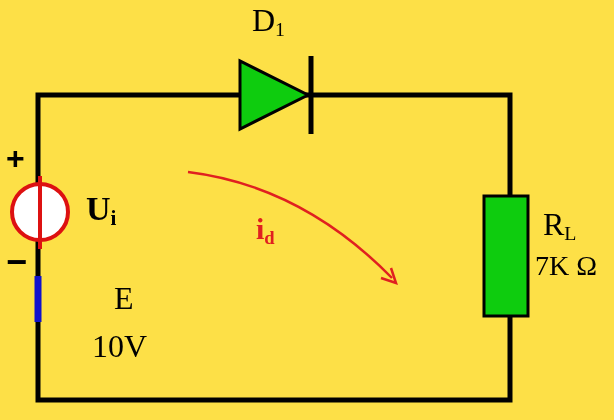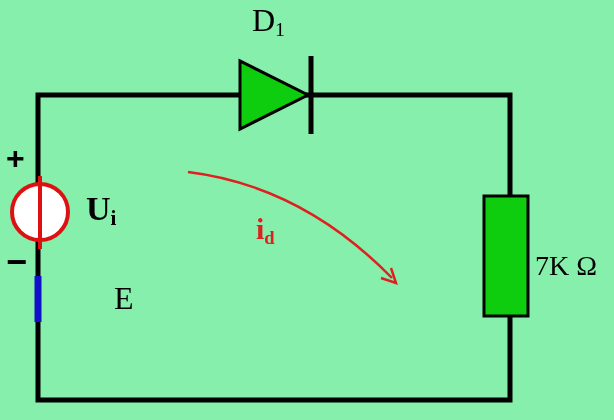--- a/index.html
+++ b/index.html
@@ -5,21 +5,21 @@
   html, body {
     margin: 0;
     padding: 0;
     background: #ffffff;
     font-family: "Liberation Serif", serif;
   }
   .stage {
     position: relative;
     width: 614px;
     height: 420px;
-    background: #86efac;
+    background: #fde047;
     overflow: hidden;
   }
   .stage svg {
     position: absolute;
     left: 0;
     top: 0;
   }
   .lbl {
     position: absolute;
     color: #000000;
@@ -67,19 +67,21 @@
   <div class="lbl lbl-d1"><span>D</span><sub>1</sub></div>
 
   <div class="lbl lbl-plus">+</div>
 
   <div class="lbl lbl-minus">−</div>
 
   <div class="lbl lbl-ui"><span>U</span><sub>i</sub></div>
 
   <div class="lbl lbl-e">E</div>
 
+  <div class="lbl lbl-10v">10V</div>
 
   <div class="lbl lbl-id"><span>i</span><sub>d</sub></div>
 
+  <div class="lbl lbl-rl"><span>R</span><sub>L</sub></div>
 
   <div class="lbl lbl-5k">7K Ω</div>
 
 </div>
 
 </body></html>

